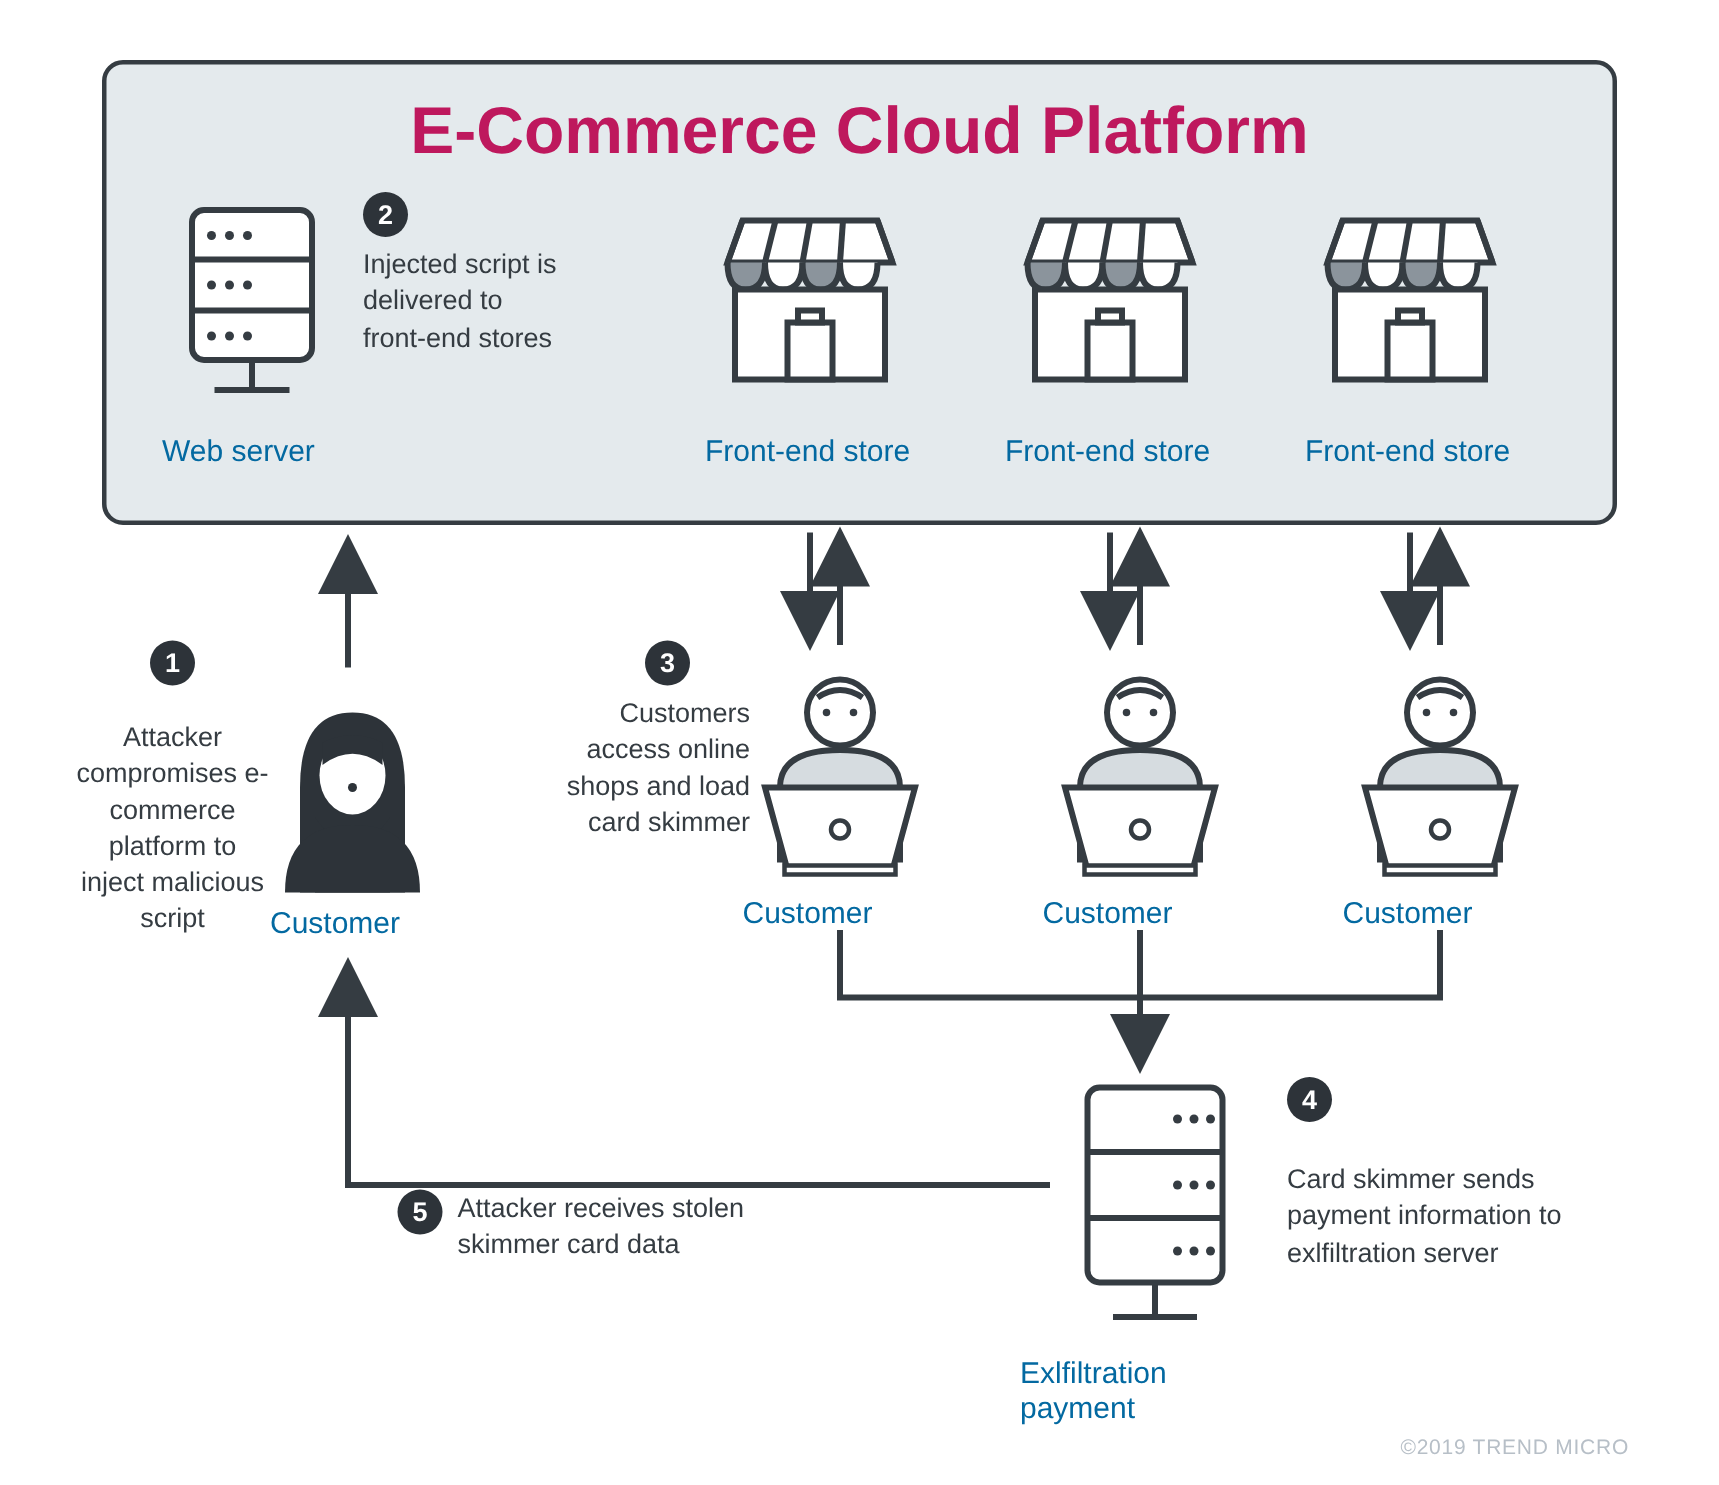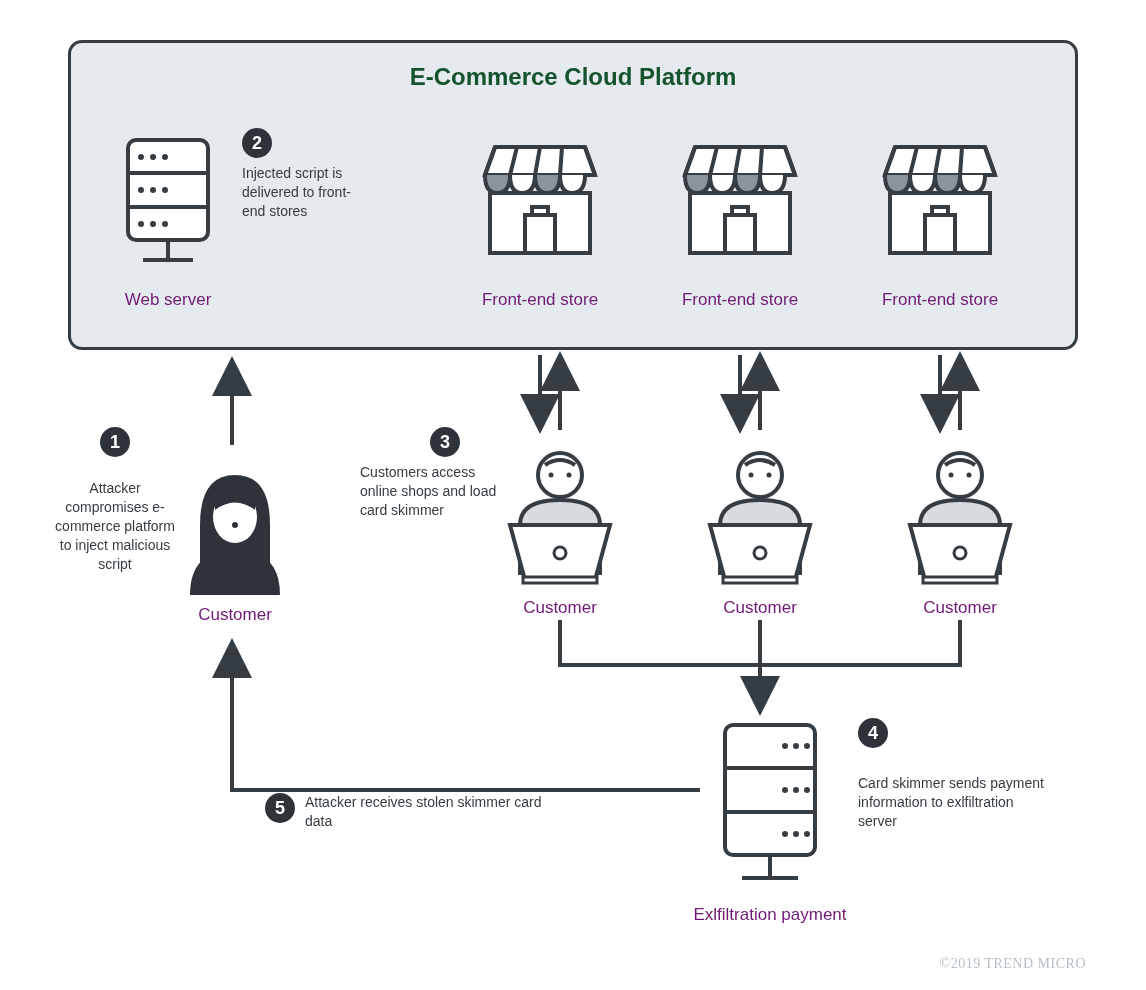--- a/index.html
+++ b/index.html
@@ -18,53 +18,51 @@
     width: 1010px;
     height: 310px;
     border: 3px solid #353c42;
     border-radius: 14px;
     background: #e4eaed;
   }
   .platform-title {
     position: absolute;
     left: 0; right: 0; top: 20px;
     text-align: center;
-    font-size: 24px;
+    font-size: 44px;
     font-weight: bold;
-    color: #14532d;
+    color: #be185d;
   }
   .step-badge {
     width: 30px; height: 30px;
     border-radius: 50%;
     background: #2d3339;
     color: #fff;
     font-weight: bold;
     font-size: 18px;
     display: flex;
     align-items: center;
     justify-content: center;
   }
   .step-text {
-    font-size: 14px;
+    font-size: 18px;
     line-height: 1.35;
     color: #353c42;
   }
   .caption {
-    font-size: 17px;
-    text-align: center;
-    color: #701a75;
+    font-size: 20px;
+    color: #0369a1;
   }
   .copyright {
     position: absolute;
     right: 60px;
     bottom: 18px;
     font-size: 14px;
     color: #b7bfc7;
     letter-spacing: 0.5px;
-    font-family: Liberation Serif, serif;
   }
   
   .server-icon, .store-icon, .attacker-icon, .customer-icon, .exfil-icon { position:absolute; }
   .icon-caption { position:absolute; }
   svg { display: block; }
 </style>
 </head>
 <body>
 
 <div class="platform-box">
@@ -173,21 +171,21 @@
 <div class="icon-caption caption" style="left:180px; top:605px; width:110px;">Customer</div>
 
 <div style="position:absolute; left:100px; top:427px;">
   <div class="step-badge">1</div>
 </div>
 <div class="step-text" style="position:absolute; left:50px; top:463px; width:130px; text-align:center;margin-top:16px;">Attacker compromises e-commerce platform to inject malicious script</div>
 
 <div style="position:absolute; left:430px; top:427px;">
   <div class="step-badge">3</div>
 </div>
-<div class="step-text" style="position:absolute; left:360px; top:463px; width:140px; text-align:left;">Customers access online shops and load card skimmer</div>
+<div class="step-text" style="position:absolute; left:360px; top:463px; width:140px; text-align:right;">Customers access online shops and load card skimmer</div>
 
 <div class="customer-icon" style="left:495px; top:445px;">
 <svg width="130" height="150" viewBox="0 0 130 150">
   <circle cx="65" cy="30" r="22" fill="#fff" stroke="#353c42" stroke-width="4"></circle>
   <path d="M50 20 Q65 10 80 20" fill="none" stroke="#353c42" stroke-width="4"></path>
   <circle cx="56" cy="30" r="2.5" fill="#353c42"></circle>
       <circle cx="74" cy="30" r="2.5" fill="#353c42"></circle>
   <path d="M25 130 L25 80 Q25 55 65 55 Q105 55 105 80 L105 130" fill="#d6dce0" stroke="#353c42" stroke-width="4"></path>
   <path d="M15 80 L115 80 L100 135 L30 135 Z" fill="#fff" stroke="#353c42" stroke-width="4"></path>
   <circle cx="65" cy="108" r="6" fill="none" stroke="#353c42" stroke-width="3"></circle>

